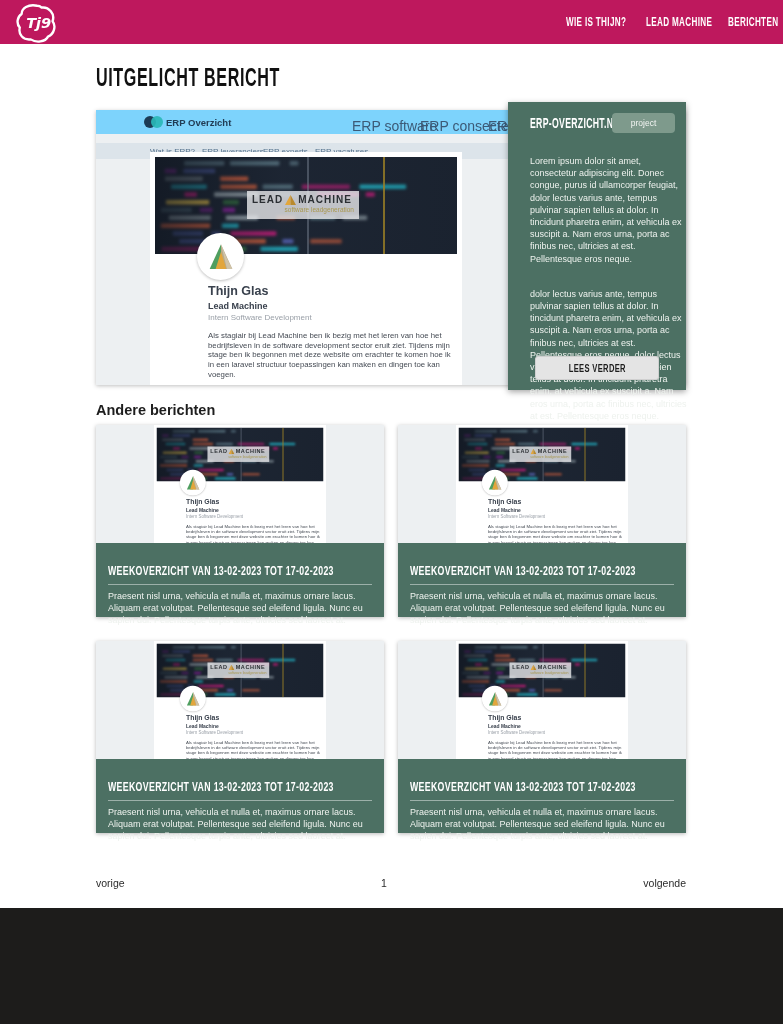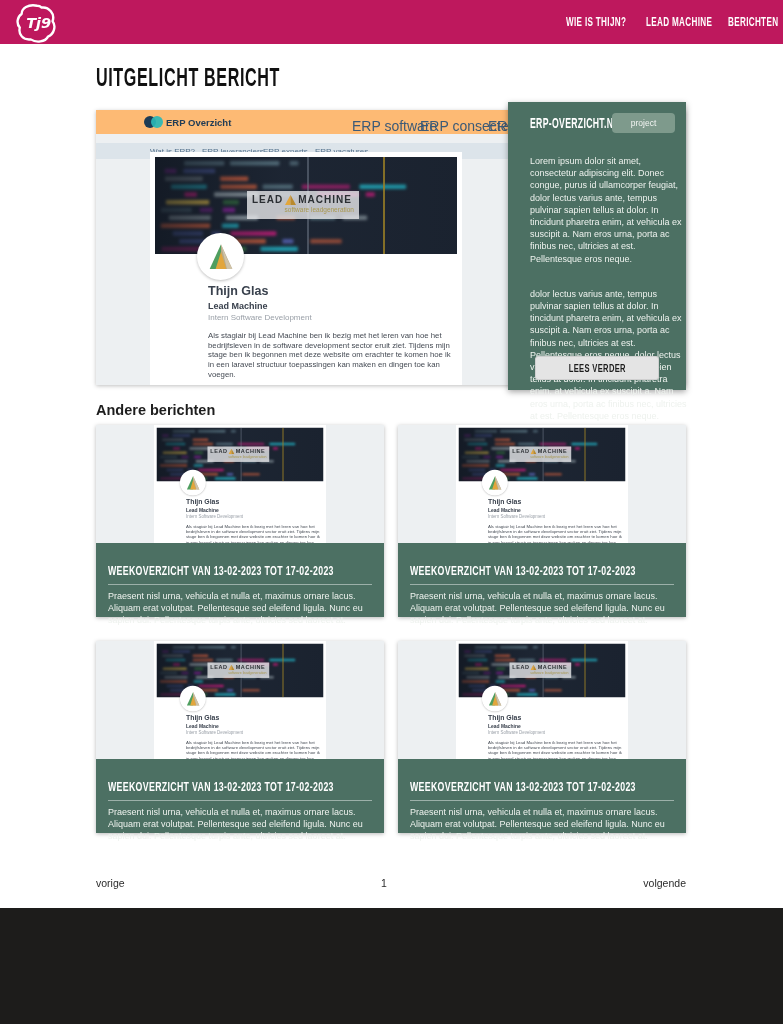--- a/index.html
+++ b/index.html
@@ -22,21 +22,21 @@
 
   
   .h1-wrap { position:absolute; left:96px; top:62px; height:30px; }
   .h1-wrap .cond { font-size:26px; color:#111; letter-spacing:1px; transform:scaleX(0.62); }
   .h2-wrap { position:absolute; left:96px; top:401px; }
   .h2-wrap span { font-size:14.5px; font-weight:700; color:#1e1e1e; }
 
   
   .screenshot { position:absolute; left:96px; top:110px; width:590px; height:275px;
                 background:#edf0f2; overflow:hidden; box-shadow:0 1px 4px rgba(0,0,0,.25); }
-  .site-header { position:absolute; left:0; top:0; width:590px; height:24px; background:#fdba74; }
+  .site-header { position:absolute; left:0; top:0; width:590px; height:24px; background:#7dd3fc; }
   .erp-logo { position:absolute; left:48px; top:6px; height:12px; }
   .erp-circle { display:inline-block; width:12px; height:12px; border-radius:50%; vertical-align:top; }
   .erp-c1 { background:#1c3b55; }
   .erp-c2 { background:#2ab7b7; margin-left:-5px; opacity:.92; }
   .erp-brand { position:absolute; left:70px; top:7px; font-size:9.5px; font-weight:700; color:#213c55; }
   .site-nav-item { position:absolute; top:8px; font-size:14px; color:#3c5a77; }
   .sn0 { left:256px; } .sn1 { left:324px; } .sn2 { left:392px; }
   .site-subnav { position:absolute; left:0; top:33px; width:590px; height:16px; background:#dce4ea; }
   .subnav-item { position:absolute; top:4px; font-size:8px; color:#54718c; }
   .sb0 { left:54px; } .sb1 { left:106px; } .sb2 { left:167px; } .sb3 { left:219px; }

